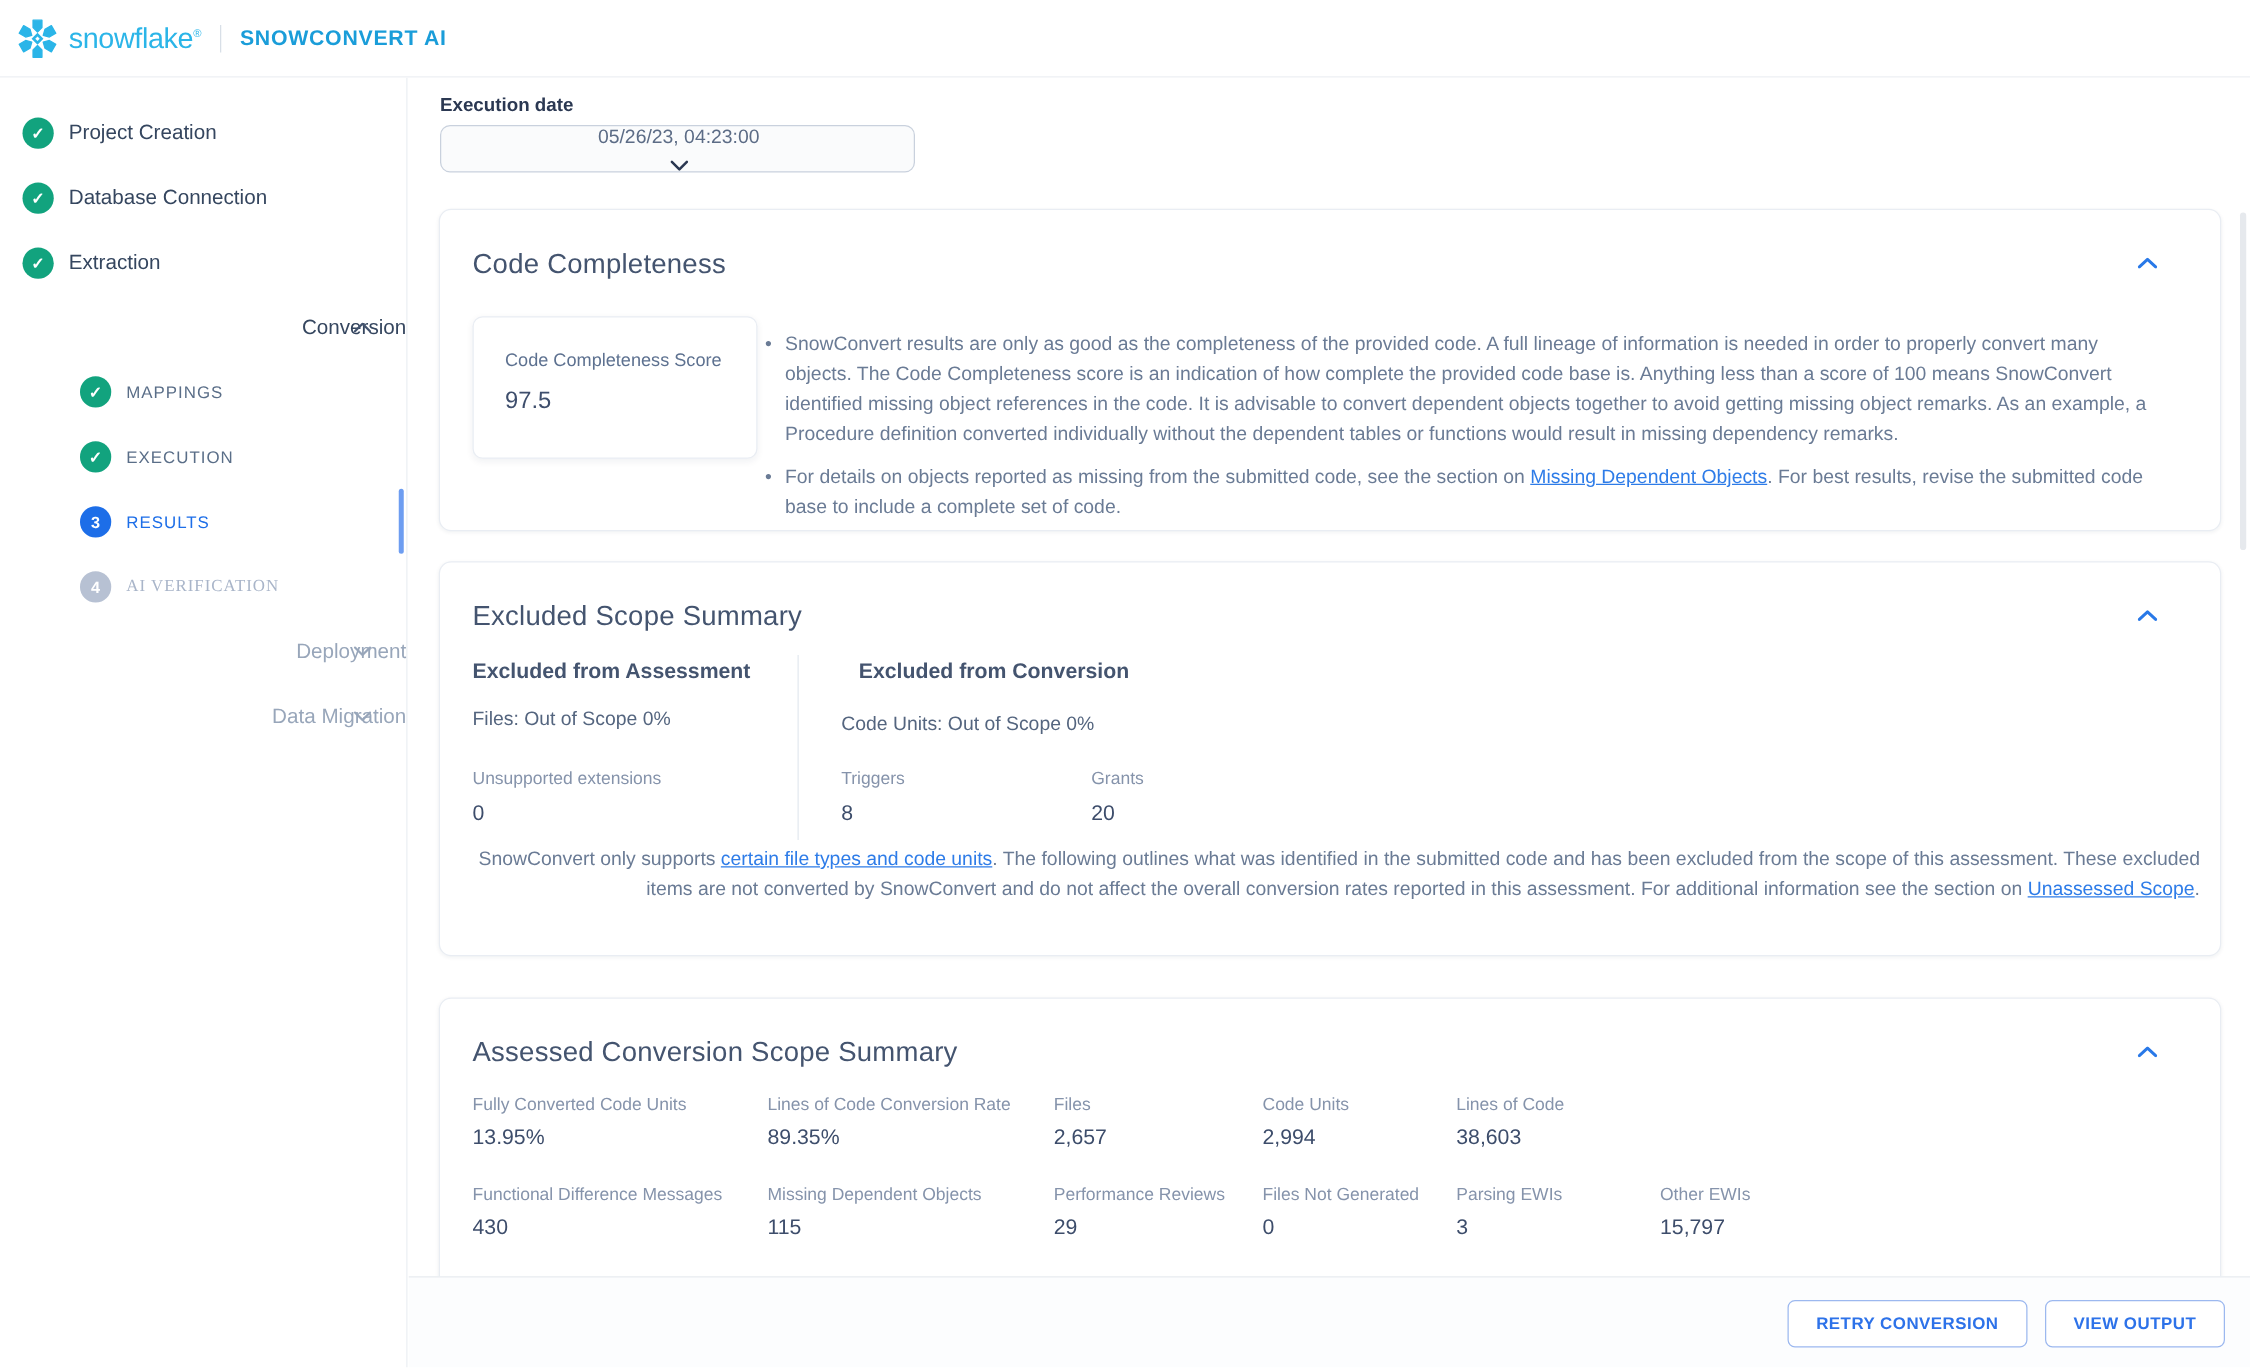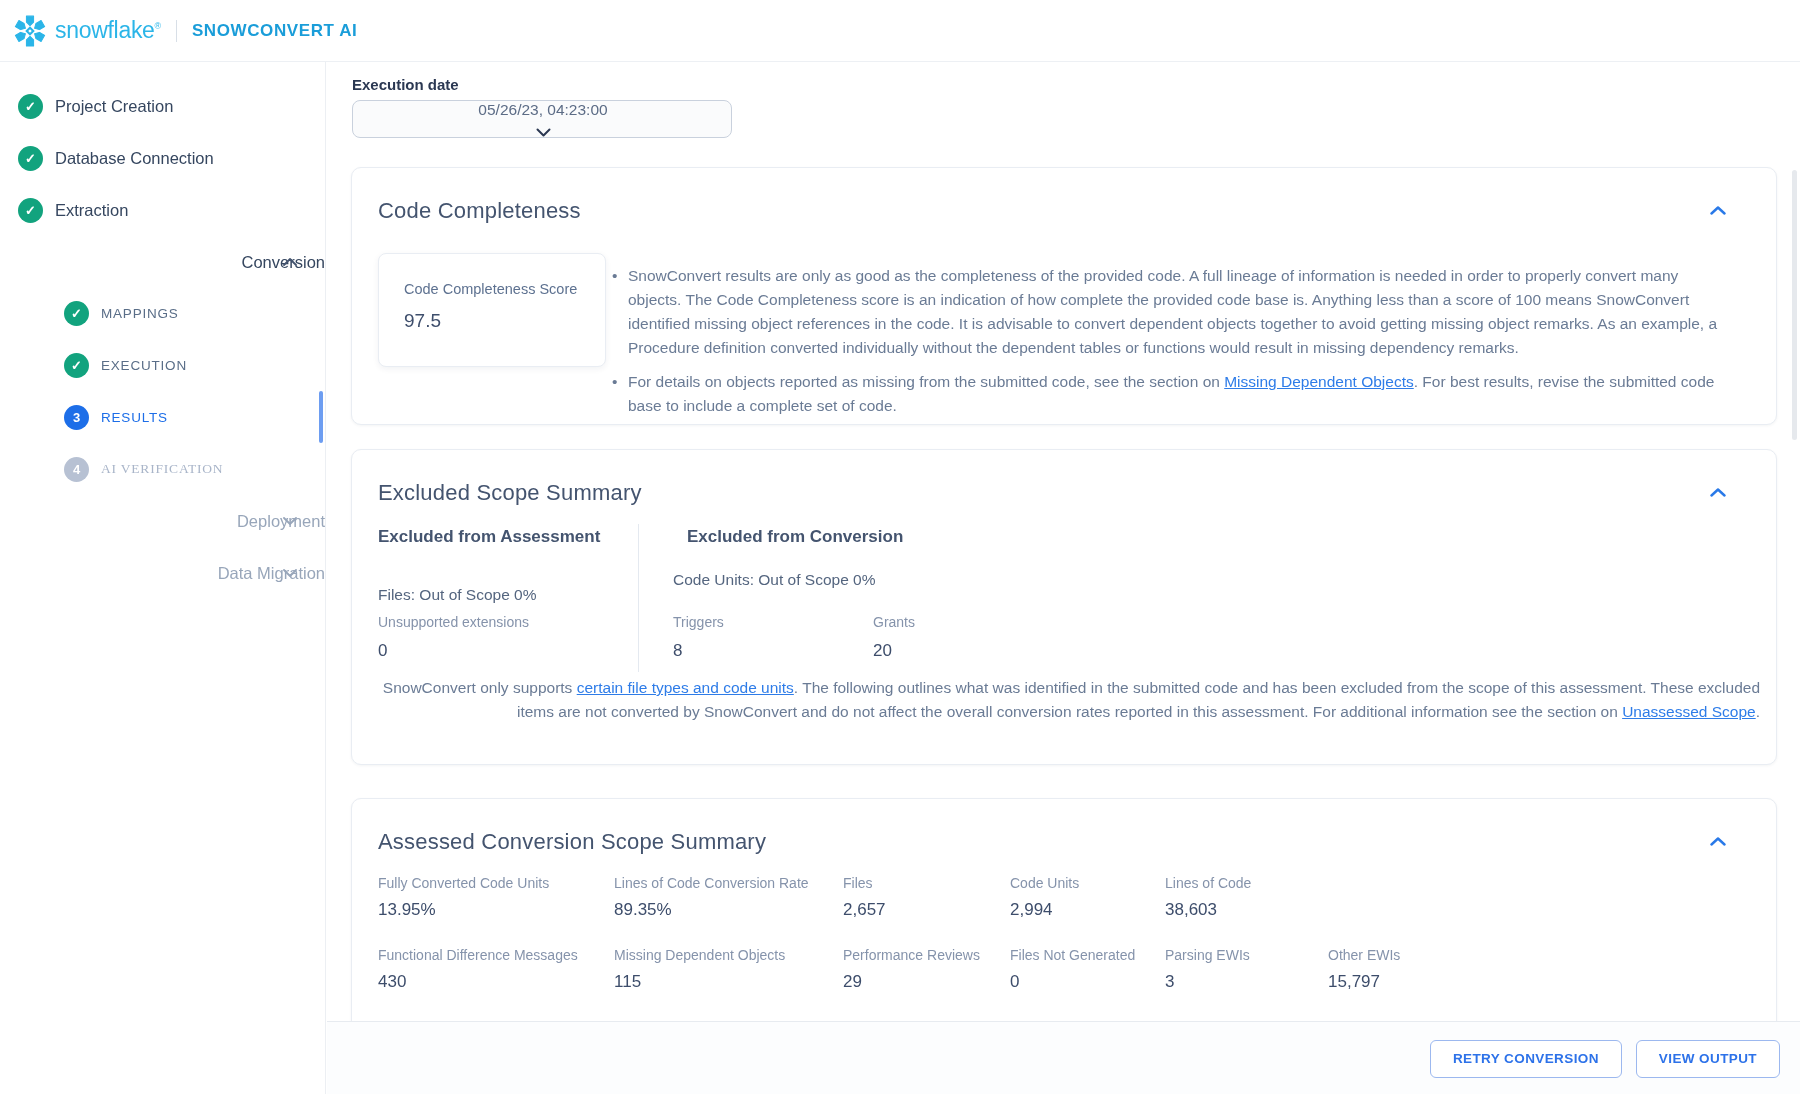--- a/index.html
+++ b/index.html
@@ -201,21 +201,21 @@
 
 <section class="card card-2">
   <h2 class="card-title">Excluded Scope Summary</h2>
   <button class="collapse-btn">
     <svg width="16" height="9" viewBox="0 0 16 9">
         <path d="M1.5 7.5 L8 1.5 L14.5 7.5" stroke="#2979E8" stroke-width="2.4" fill="none" stroke-linecap="round" stroke-linejoin="round"></path>
       </svg>
   </button>
 
   <div class="col-h" style="left:26px; top:77px;">Excluded from Assessment</div>
-  <div class="col-sub" style="left:26px; top:136px;">Files: Out of Scope 0%</div>
+  <div class="col-sub" style="left:26px; top:117px;">Files: Out of Scope 0%</div>
   <div class="abs stat-label" style="left:26px; top:164px;">Unsupported extensions</div>
   <div class="abs stat-value" style="left:26px; top:191px; margin-top:0;">0</div>
 
   <div class="v-divider"></div>
 
   <div class="col-h" style="left:321px; top:77px;margin-left:14px;">Excluded from Conversion</div>
   <div class="col-sub" style="left:321px; top:121px;">Code Units: Out of Scope 0%</div>
   <div class="abs stat-label" style="left:321px; top:164px;">Triggers</div>
   <div class="abs stat-value" style="left:321px; top:191px; margin-top:0;">8</div>
   <div class="abs stat-label" style="left:521px; top:164px;">Grants</div>

